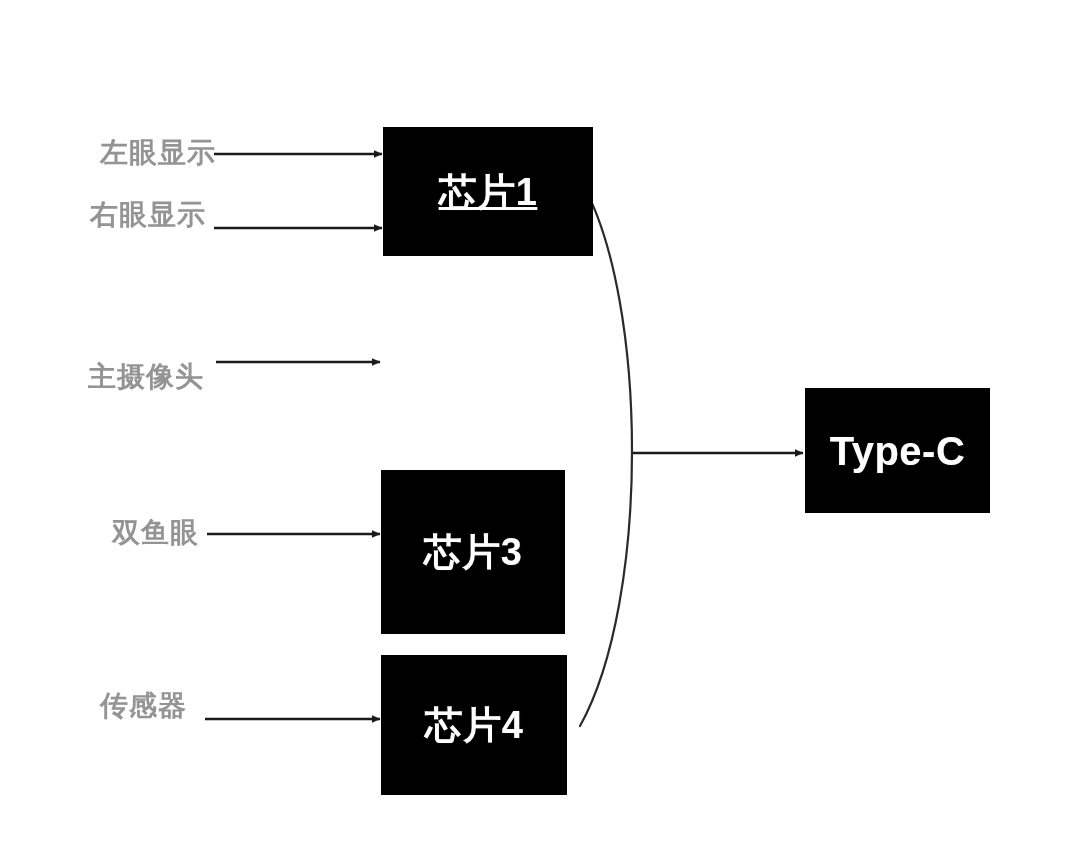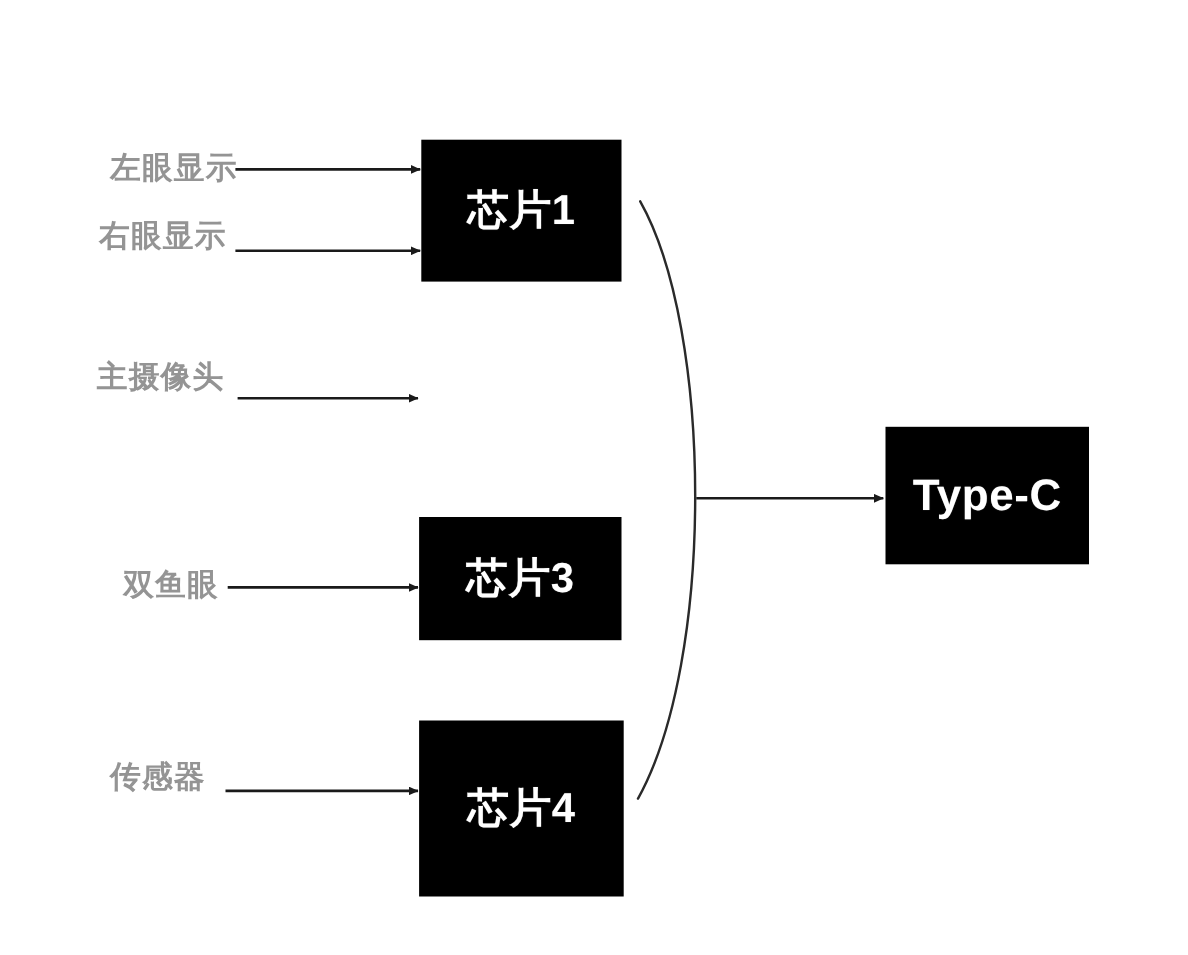--- a/index.html
+++ b/index.html
@@ -48,30 +48,30 @@
   }
   .src-label {
     position: absolute;
     color: #949494;
     font-size: 28px;
     line-height: 1;
     white-space: nowrap;
     font-weight: bold;
     letter-spacing: 1px;
   }
-  #chip1 { left: 383px; top: 127px; width: 182px; height: 129px; }
+  #chip1 { left: 383px; top: 127px; width: 210px; height: 129px; text-decoration: underline; }
   #chip2 { left: 381px; top: 298px; width: 184px; height: 130px; }
-  #chip3 { left: 381px; top: 470px; width: 184px; height: 112px; }
-  #chip4 { left: 381px; top: 655px; width: 186px; height: 160px; }
+  #chip3 { left: 381px; top: 470px; width: 184px; height: 164px; }
+  #chip4 { left: 381px; top: 655px; width: 186px; height: 140px; }
   #typec { left: 805px; top: 388px; width: 185px; height: 125px; }
   #typec .node-label { font-size: 40px; }
 
   #label-left-eye    { left: 90px;  top: 139px; margin-left: 10px; }
   #label-right-eye   { left: 90px;  top: 201px; }
-  #label-main-cam    { left: 88px;  top: 329px; }
+  #label-main-cam    { left: 88px;  top: 363px; }
   #label-fisheye     { left: 112px;  top: 519px; font-family: Liberation Serif, serif; }
   #label-sensor      { left: 100px; top: 692px; }
 </style>
 </head>
 <body>
 
 <div id="canvas">
 
   <svg class="svg-layer" viewBox="0 0 1080 868">
     <defs>

